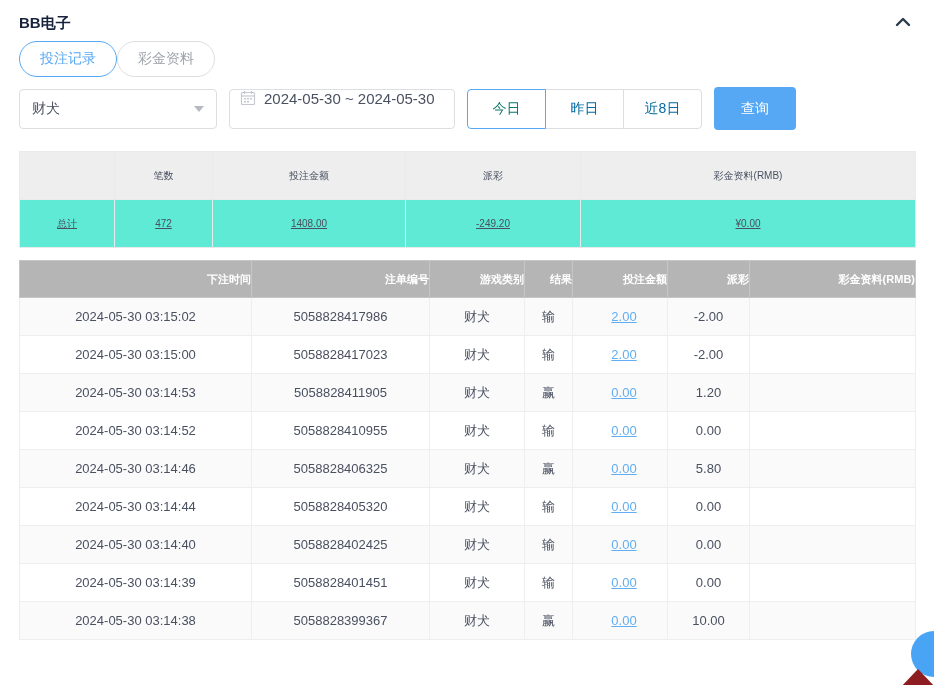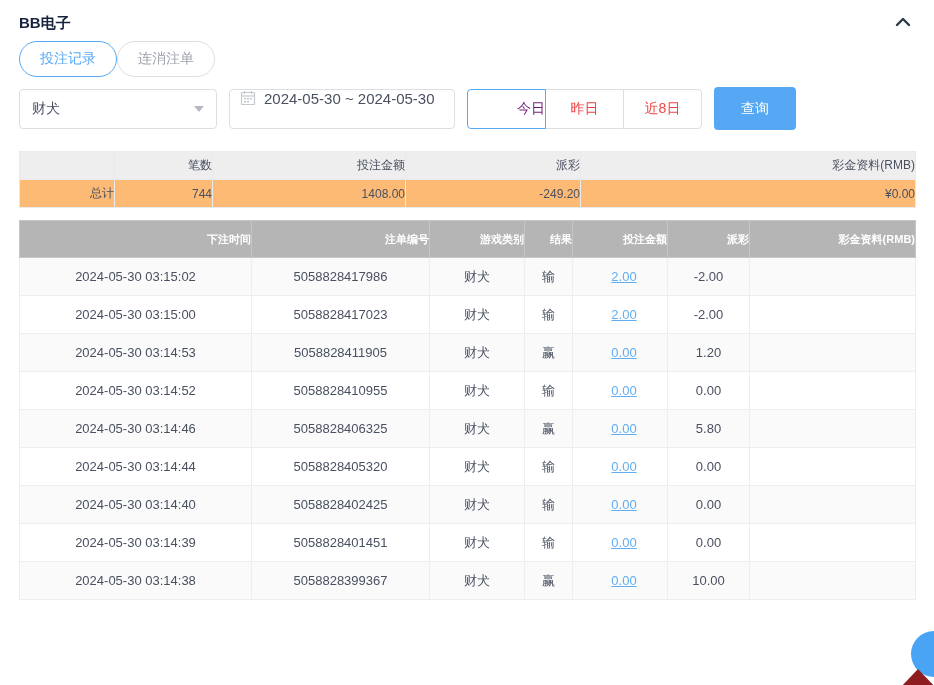--- a/index.html
+++ b/index.html
@@ -44,40 +44,40 @@
     border-top: 6px solid #b6b9bf;
   }
   .date-box {
     margin-left: 12px; width: 226px; height: 40px; border: 1px solid #dcdee2;
     border-radius: 4px; display: flex; gap: 8px;
     padding: 0 10px; font-size: 15px; color: #495060; background: #fff; cursor: pointer;
   }
   .btn-group { display: flex; margin-left: 12px; }
   .range-btn {
     width: 79px; height: 40px; border: 1px solid #dcdee2; margin-left: -1px;
-    background: #fff; color: #ef4444; font-size: 14px; cursor: pointer; position: relative;
+    background: #fff; color: #0369a1; font-size: 14px; cursor: pointer; position: relative;
     font-family: inherit;
   }
   .range-btn:first-child { border-radius: 4px 0 0 4px; margin-left: 0; }
   .range-btn:last-child { border-radius: 0 4px 4px 0; }
-  .range-btn.active { color: #701a75; border-color: #57a8f4; z-index: 1; text-align: right; }
+  .range-btn.active { color: #0f766e; border-color: #57a8f4; z-index: 1; }
   .query-btn {
     margin-left: 12px; width: 82px; height: 43px; border: none; border-radius: 4px;
     background: #57a8f4; color: #fff; font-size: 14px; cursor: pointer;
     font-family: inherit;
   }
 
   
   table { border-collapse: collapse; table-layout: fixed; width: 896px; }
   .summary-table { margin-top: 21px; }
   .summary-table th, .summary-table td {
-    border: 1px solid #e8eaec; text-align: right; font-size: 12px; height: 28px;
+    border: 1px solid #e8eaec; text-align: center; font-size: 10px; height: 48px;
   }
   .summary-table thead th { background: #eeeeee; font-weight: normal; color: #495060; }
-  .summary-table tbody td { background: #fdba74; color: #495060; }
+  .summary-table tbody td { background: #5eead4; color: #495060; text-decoration: underline; }
 
   
   .records-table { margin-top: 12px; }
   .records-table thead th {
     background: #b5b5b5; color: #ffffff; height: 37px; font-size: 11px;
     font-weight: bold; border: 1px solid #c6c6c6; text-align: right;
   }
   .records-table tbody td {
     height: 38px; border: 1px solid #eceef0; font-size: 13px;
     color: #495060; text-align: center; background: #fff;
@@ -108,21 +108,21 @@
       <span>
         <svg width="20" height="20" viewBox="0 0 20 20" fill="none">
           <polyline points="4,13 10,7 16,13" stroke="#2b3a4a" stroke-width="2.4" stroke-linecap="round" stroke-linejoin="round"></polyline>
         </svg>
       </span>
     </button>
   </div>
 
   <div class="tabs">
       <button class="tab active">投注记录</button>
-      <button class="tab">连消注单</button>
+      <button class="tab">彩金资料</button>
     </div>
 
   <div class="filters">
     <div class="select-box">
       <span>财犬</span>
       <span class="caret-down"></span>
     </div>
     <div class="date-box">
       <span>
         <svg width="16" height="16" viewBox="0 0 16 16" fill="none">
@@ -160,21 +160,21 @@
           <th></th>
           <th>笔数</th>
           <th>投注金额</th>
           <th>派彩</th>
           <th>彩金资料(RMB)</th>
         </tr>
       </thead>
     <tbody>
       <tr>
         <td>总计</td>
-        <td>744</td>
+        <td>472</td>
         <td>1408.00</td>
         <td class="neg">-249.20</td>
         <td>¥0.00</td>
       </tr>
     </tbody>
   </table>
 
   <table class="records-table">
     <colgroup>
         <col style="width:232px">

